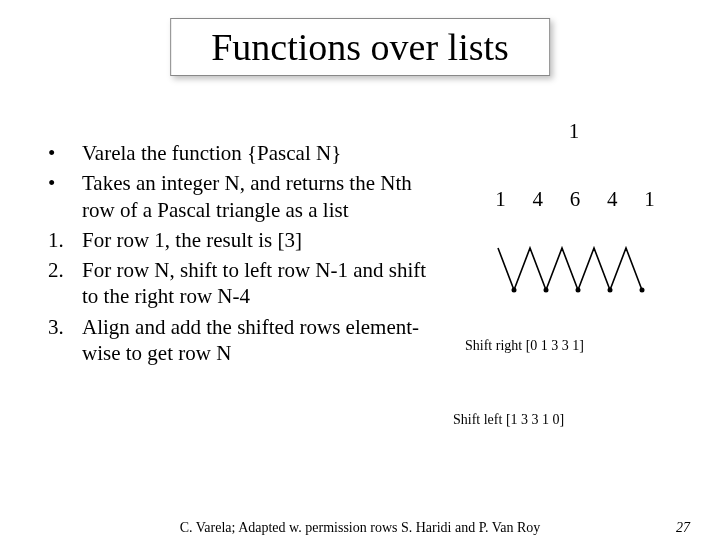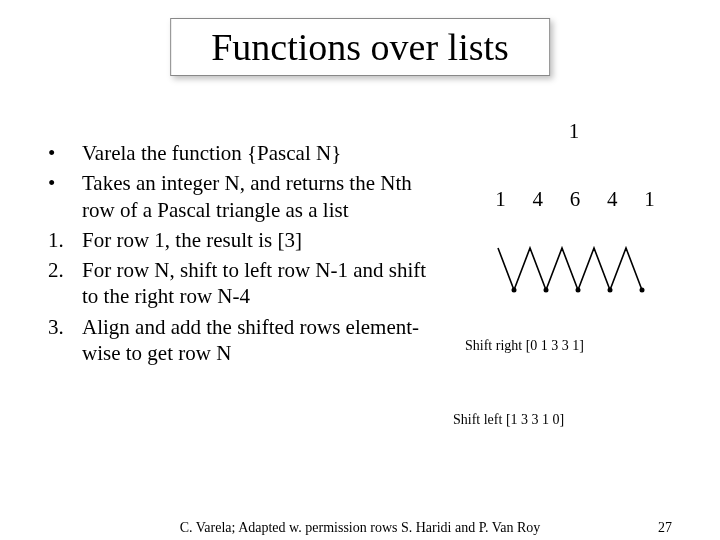--- a/index.html
+++ b/index.html
@@ -122,21 +122,22 @@
     color: #000;
   }
   .footer-credit {
     position: absolute;
     left: 50%;
     transform: translateX(-50%);
     white-space: nowrap;
   }
   .footer-page {
     position: absolute;
-    right: 48px;
+    right: 30px;
+    font-style: italic;
   }
 </style>
 </head>
 <body>
 
 <div class="slide">
 
   <div class="title-box">
     <div class="title">Functions over lists</div>
   </div>

